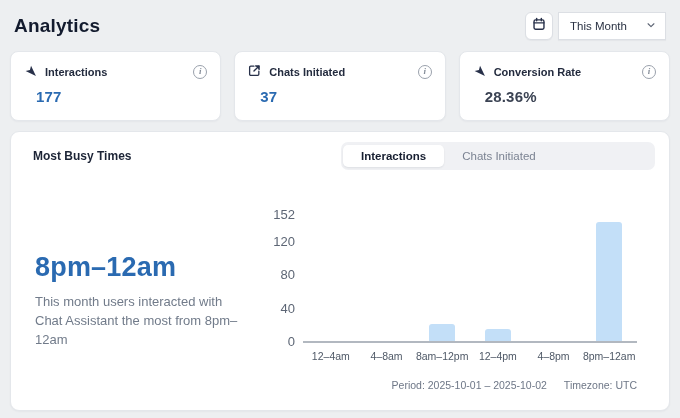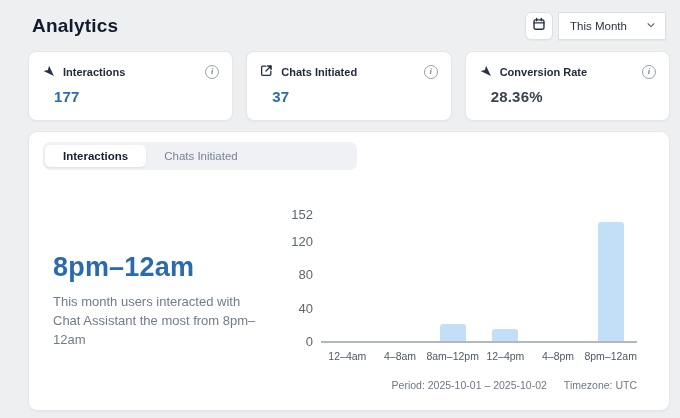--- a/index.html
+++ b/index.html
@@ -2,21 +2,21 @@
 <html><head>
 <meta charset="utf-8">
 <style>
   * { margin:0; padding:0; box-sizing:border-box; }
   html,body { width:680px; height:418px; overflow:hidden; }
   body {
     background:#edeff1;
     font-family:"Liberation Sans","DejaVu Sans",sans-serif;
     color:#1b2333;
   }
-  .page { padding:8px 10px;margin-left:18px; }
+  .page { padding:8px 10px; }
 
   
   .header { display:flex; align-items:center; justify-content:space-between; padding:2px 4px 0 4px; height:34px; }
   .page-title { font-size:19px; font-weight:bold; color:#131b2e; letter-spacing:.2px; }
   .date-controls { display:flex; gap:5px; }
   .icon-btn {
     width:28px; height:28px; background:#fff; border:1px solid #dcdfe4; border-radius:6px;
     display:flex; align-items:center; justify-content:center; cursor:pointer;
     box-shadow:0 1px 1px rgba(16,24,40,.04);
   }
@@ -142,20 +142,21 @@
         <span class="stat-label">Conversion Rate</span>
         <span class="info-bubble">i</span>
       </div>
       <div class="stat-value" style="color: rgb(59, 67, 83);">28.36%</div>
     </div>
 
   </div>
 
   <div class="main-card">
     <div class="card-header">
+      <div class="card-title">Most Busy Times</div>
       <div class="tabs">
         <div class="tab active">Interactions</div>
         <div class="tab inactive">Chats Initiated</div>
       </div>
     </div>
 
     <div class="content">
       <div class="summary">
         <div class="headline">8pm–12am</div>
         <div class="summary-desc">This month users interacted with Chat Assistant the most from 8pm–12am</div>

